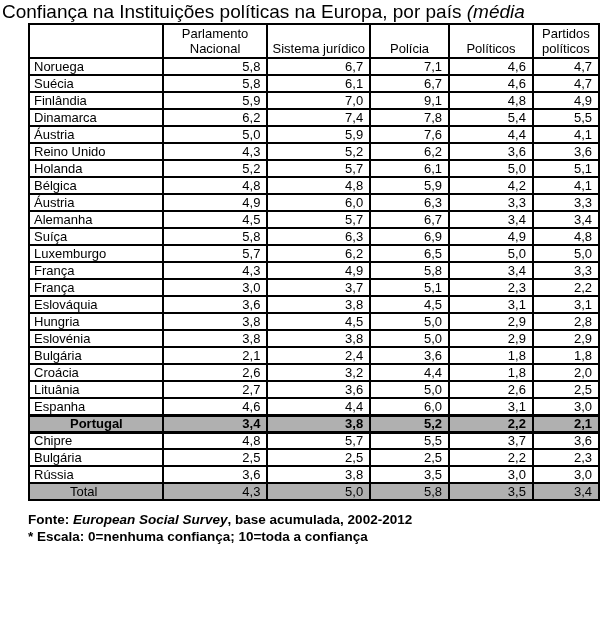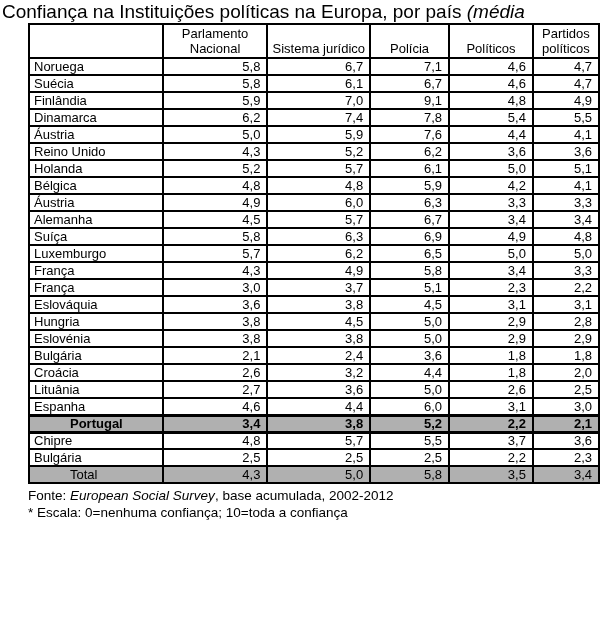--- a/index.html
+++ b/index.html
@@ -44,23 +44,24 @@
   }
   td.country { text-align: left; padding-left: 4px; }
   td.val     { text-align: right; padding-right: 6px; }
   tr.hl td   { background: var(--hl, #b0b0b0); padding-left: 40px; }
   tr.boldrow td {
     font-weight: bold;
     border-top-width: 3px;
     border-bottom-width: 3px;
   }
   .footer {
-    margin: 3px 0 0 28px;
+    margin: 10px 0 0 28px;
     font-size: 13.5px;
     line-height: 17px;
+    font-weight: bold;
   }
 </style>
 </head>
 <body>
 
 <div class="title"><span>Confiança na Instituições políticas na Europa, por país </span><span class="it">(média</span></div>
 
 <table>
   <colgroup>
     <col style="width:134px">
@@ -266,20 +267,28 @@
     <td class="val">3,6</td>
   </tr>
       <tr>
     <td class="country">Bulgária</td>
     <td class="val">2,5</td>
     <td class="val">2,5</td>
     <td class="val">2,5</td>
     <td class="val">2,2</td>
     <td class="val">2,3</td>
   </tr>
+      <tr>
+    <td class="country">Rússia</td>
+    <td class="val">3,6</td>
+    <td class="val">3,8</td>
+    <td class="val">3,5</td>
+    <td class="val">3,0</td>
+    <td class="val">3,0</td>
+  </tr>
       <tr class="hl">
     <td class="country">Total</td>
     <td class="val">4,3</td>
     <td class="val">5,0</td>
     <td class="val">5,8</td>
     <td class="val">3,5</td>
     <td class="val">3,4</td>
   </tr>
     </tbody>
 </table>

